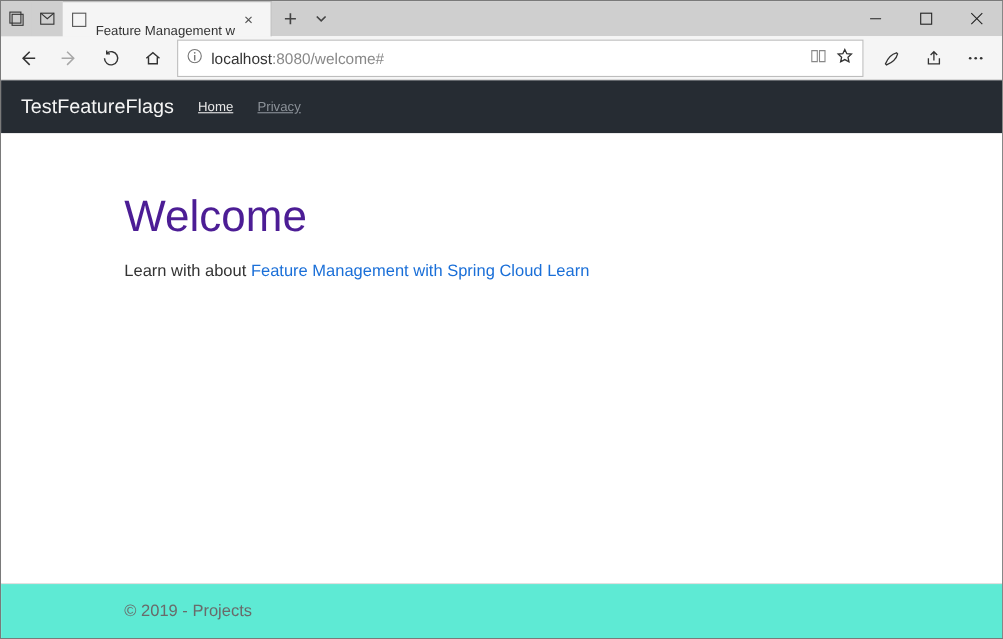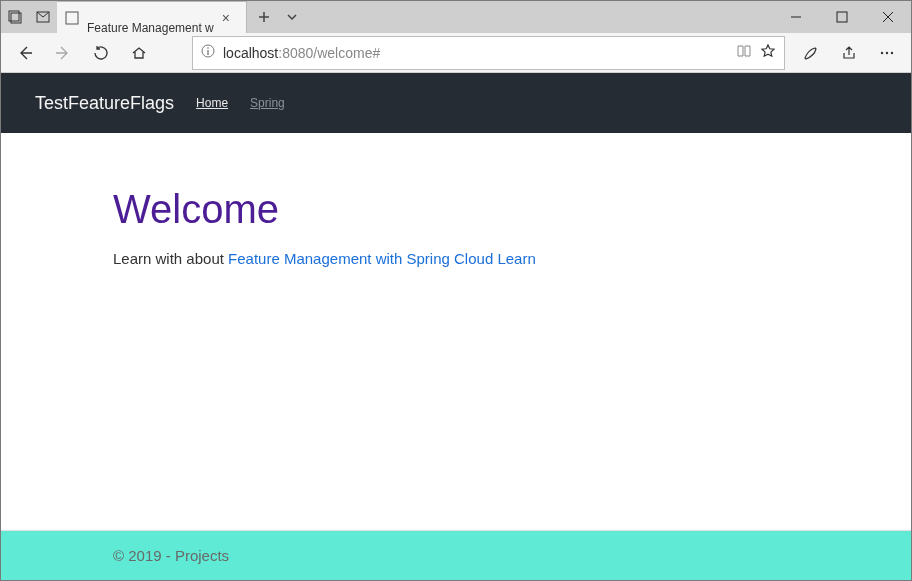--- a/index.html
+++ b/index.html
@@ -90,46 +90,45 @@
       flex:1;
       height:30px;
       background:#fff;
       border:1px solid #bdbdbd;
       display:flex;
       align-items:center;
       padding:16px 8px;
       gap:8px;
       color:#333;
       font-size:14px;
-      margin-left:31px;
     }
     .url-bar .info-icon { color:#777; }
     .url-host { color:#333; }
     .url-port-path { color:#888; }
     .url-bar .spacer { flex:1; }
     .url-bar .trail-icon { color:#555; }
     .address-right {
       display:flex;
       align-items:center;
       gap:6px;
       padding-left:4px;
     }
     
     .page {
       height: calc(100% - 32px - 40px);
       display:flex;
       flex-direction:column;
       background:#fff;
     }
     .app-navbar {
-      height:60px;
+      height:48px;
       background:#262c33;
       display:flex;
       align-items:center;
-      padding:0 34px;
+      padding:0 18px;
       gap:22px;
       color:#fff;
     }
     .brand {
       font-size:18px;
       color:#f5f5f5;
       font-weight:400;
     }
     .nav-link {
       font-size:12px;
@@ -286,21 +285,21 @@
           <circle cx="14" cy="9" r="1.2" fill="#333"></circle>
         </svg>
     </div>
   </div>
 </div>
 
 <div class="page">
   <div class="app-navbar">
     <span class="brand">TestFeatureFlags</span>
     <span class="nav-link">Home</span>
-    <span class="nav-link muted">Spring</span>
+    <span class="nav-link muted">Privacy</span>
   </div>
   <div class="content">
     <h1 class="welcome-heading">Welcome</h1>
     <p class="lead">
       <span>Learn with about </span><a href="#">Feature Management with Spring Cloud Learn</a>
     </p>
   </div>
   <div class="footer">
     <span>© 2019 - Projects</span>
   </div>

